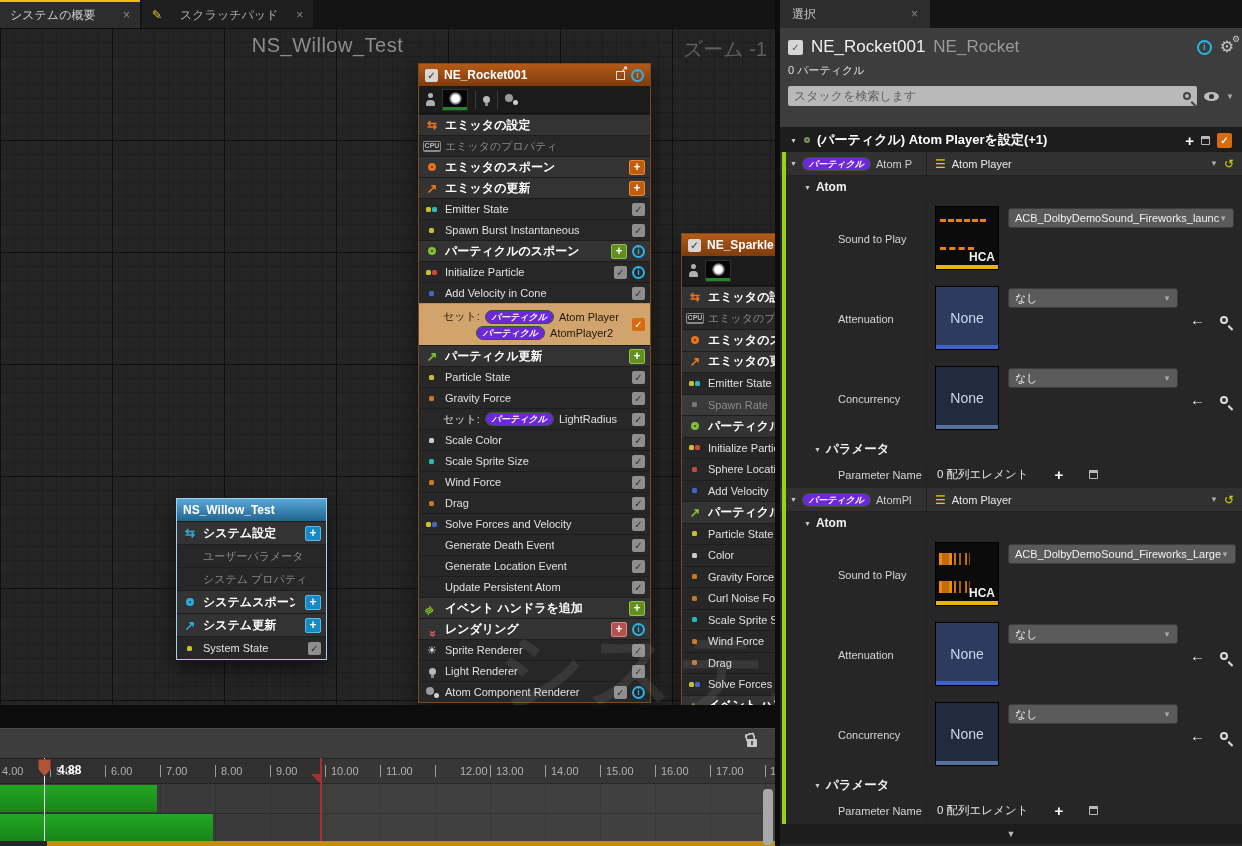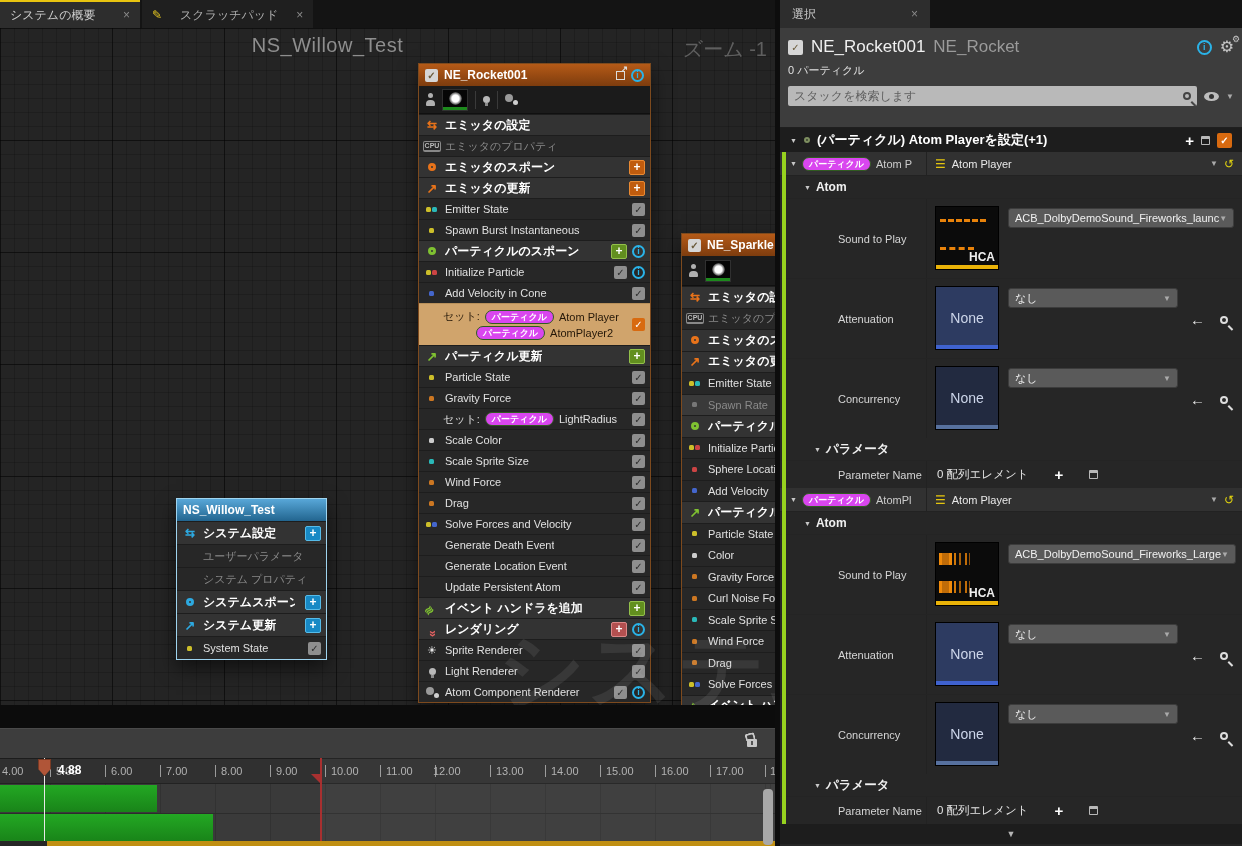--- a/index.html
+++ b/index.html
@@ -53,21 +53,21 @@
 .spheres{width:13px;height:11px;position:relative;flex:none}
 .spheres:before{content:"";position:absolute;left:0;top:0;width:8px;height:8px;border-radius:50%;background:#9a9a9a}
 .spheres:after{content:"";position:absolute;right:0;bottom:0;width:5px;height:5px;border-radius:50%;background:#cfcfcf}
 .sig{color:#7fc131;font-size:11px;transform:rotate(-40deg);font-weight:bold;display:inline-block}
 .chevs{color:#e06060;font-size:12px;font-weight:bold;transform:rotate(-90deg);display:inline-block;letter-spacing:-1px}
 .person{width:9px;height:13px;position:relative;flex:none}
 .person:before{content:"";position:absolute;top:0;left:2px;width:5px;height:5px;border-radius:50%;background:#b0b0b0}
 .person:after{content:"";position:absolute;bottom:0;left:0;width:9px;height:6px;border-radius:4px 4px 1px 1px;background:#b0b0b0}
 .ext{width:9px;height:9px;border:1px solid #ddd;position:relative;flex:none}
 .ext:after{content:"↗";position:absolute;right:-4px;top:-8px;font-size:9px;color:#ddd}
-.pill{background:#d946ef;border:1px solid #305c20;color:#fff;font-weight:bold;font-size:9px;border-radius:8px;padding:0 6px;line-height:12px;flex:none}
+.pill{background:#6d28d9;border:1px solid #305c20;color:#fff;font-style:italic;font-weight:bold;font-size:9px;border-radius:8px;padding:0 6px;line-height:12px;flex:none}
 .setrow{padding-left:24px}
 .setsel{height:42px;background:#d0a46c;color:#241708;border-top:1px solid #b8905a}
 .setsel .setcol{display:flex;flex-direction:column;gap:2px}
 .setline{display:flex;align-items:center;gap:5px}
 .node-sys .row{height:23px}
 .node-spk .row{height:21.5px}
 
 .timeline{position:absolute;left:0;top:705px;width:775px;height:141px;background:#242424}
 .tl-gap{height:23px;background:#0c0c0c}
 .tl-bar{height:30px;background:#3d3d3d;position:relative;border-top:1px solid #4a4a4a}
@@ -597,21 +597,21 @@
         <span class="tlabel" style="left:166px">7.00</span>
       <span class="tick" style="left:215px"></span>
         <span class="tlabel" style="left:221px">8.00</span>
       <span class="tick" style="left:270px"></span>
         <span class="tlabel" style="left:276px">9.00</span>
       <span class="tick" style="left:325px"></span>
         <span class="tlabel" style="left:331px">10.00</span>
       <span class="tick" style="left:380px"></span>
         <span class="tlabel" style="left:386px">11.00</span>
       <span class="tick" style="left:435px"></span>
-        <span class="tlabel" style="left:433px">12.00</span>
+        <span class="tlabel" style="left:460px">12.00</span>
       <span class="tick" style="left:490px"></span>
         <span class="tlabel" style="left:496px">13.00</span>
       <span class="tick" style="left:545px"></span>
         <span class="tlabel" style="left:551px">14.00</span>
       <span class="tick" style="left:600px"></span>
         <span class="tlabel" style="left:606px">15.00</span>
       <span class="tick" style="left:655px"></span>
         <span class="tlabel" style="left:661px">16.00</span>
       <span class="tick" style="left:710px"></span>
         <span class="tlabel" style="left:716px">17.00</span>

